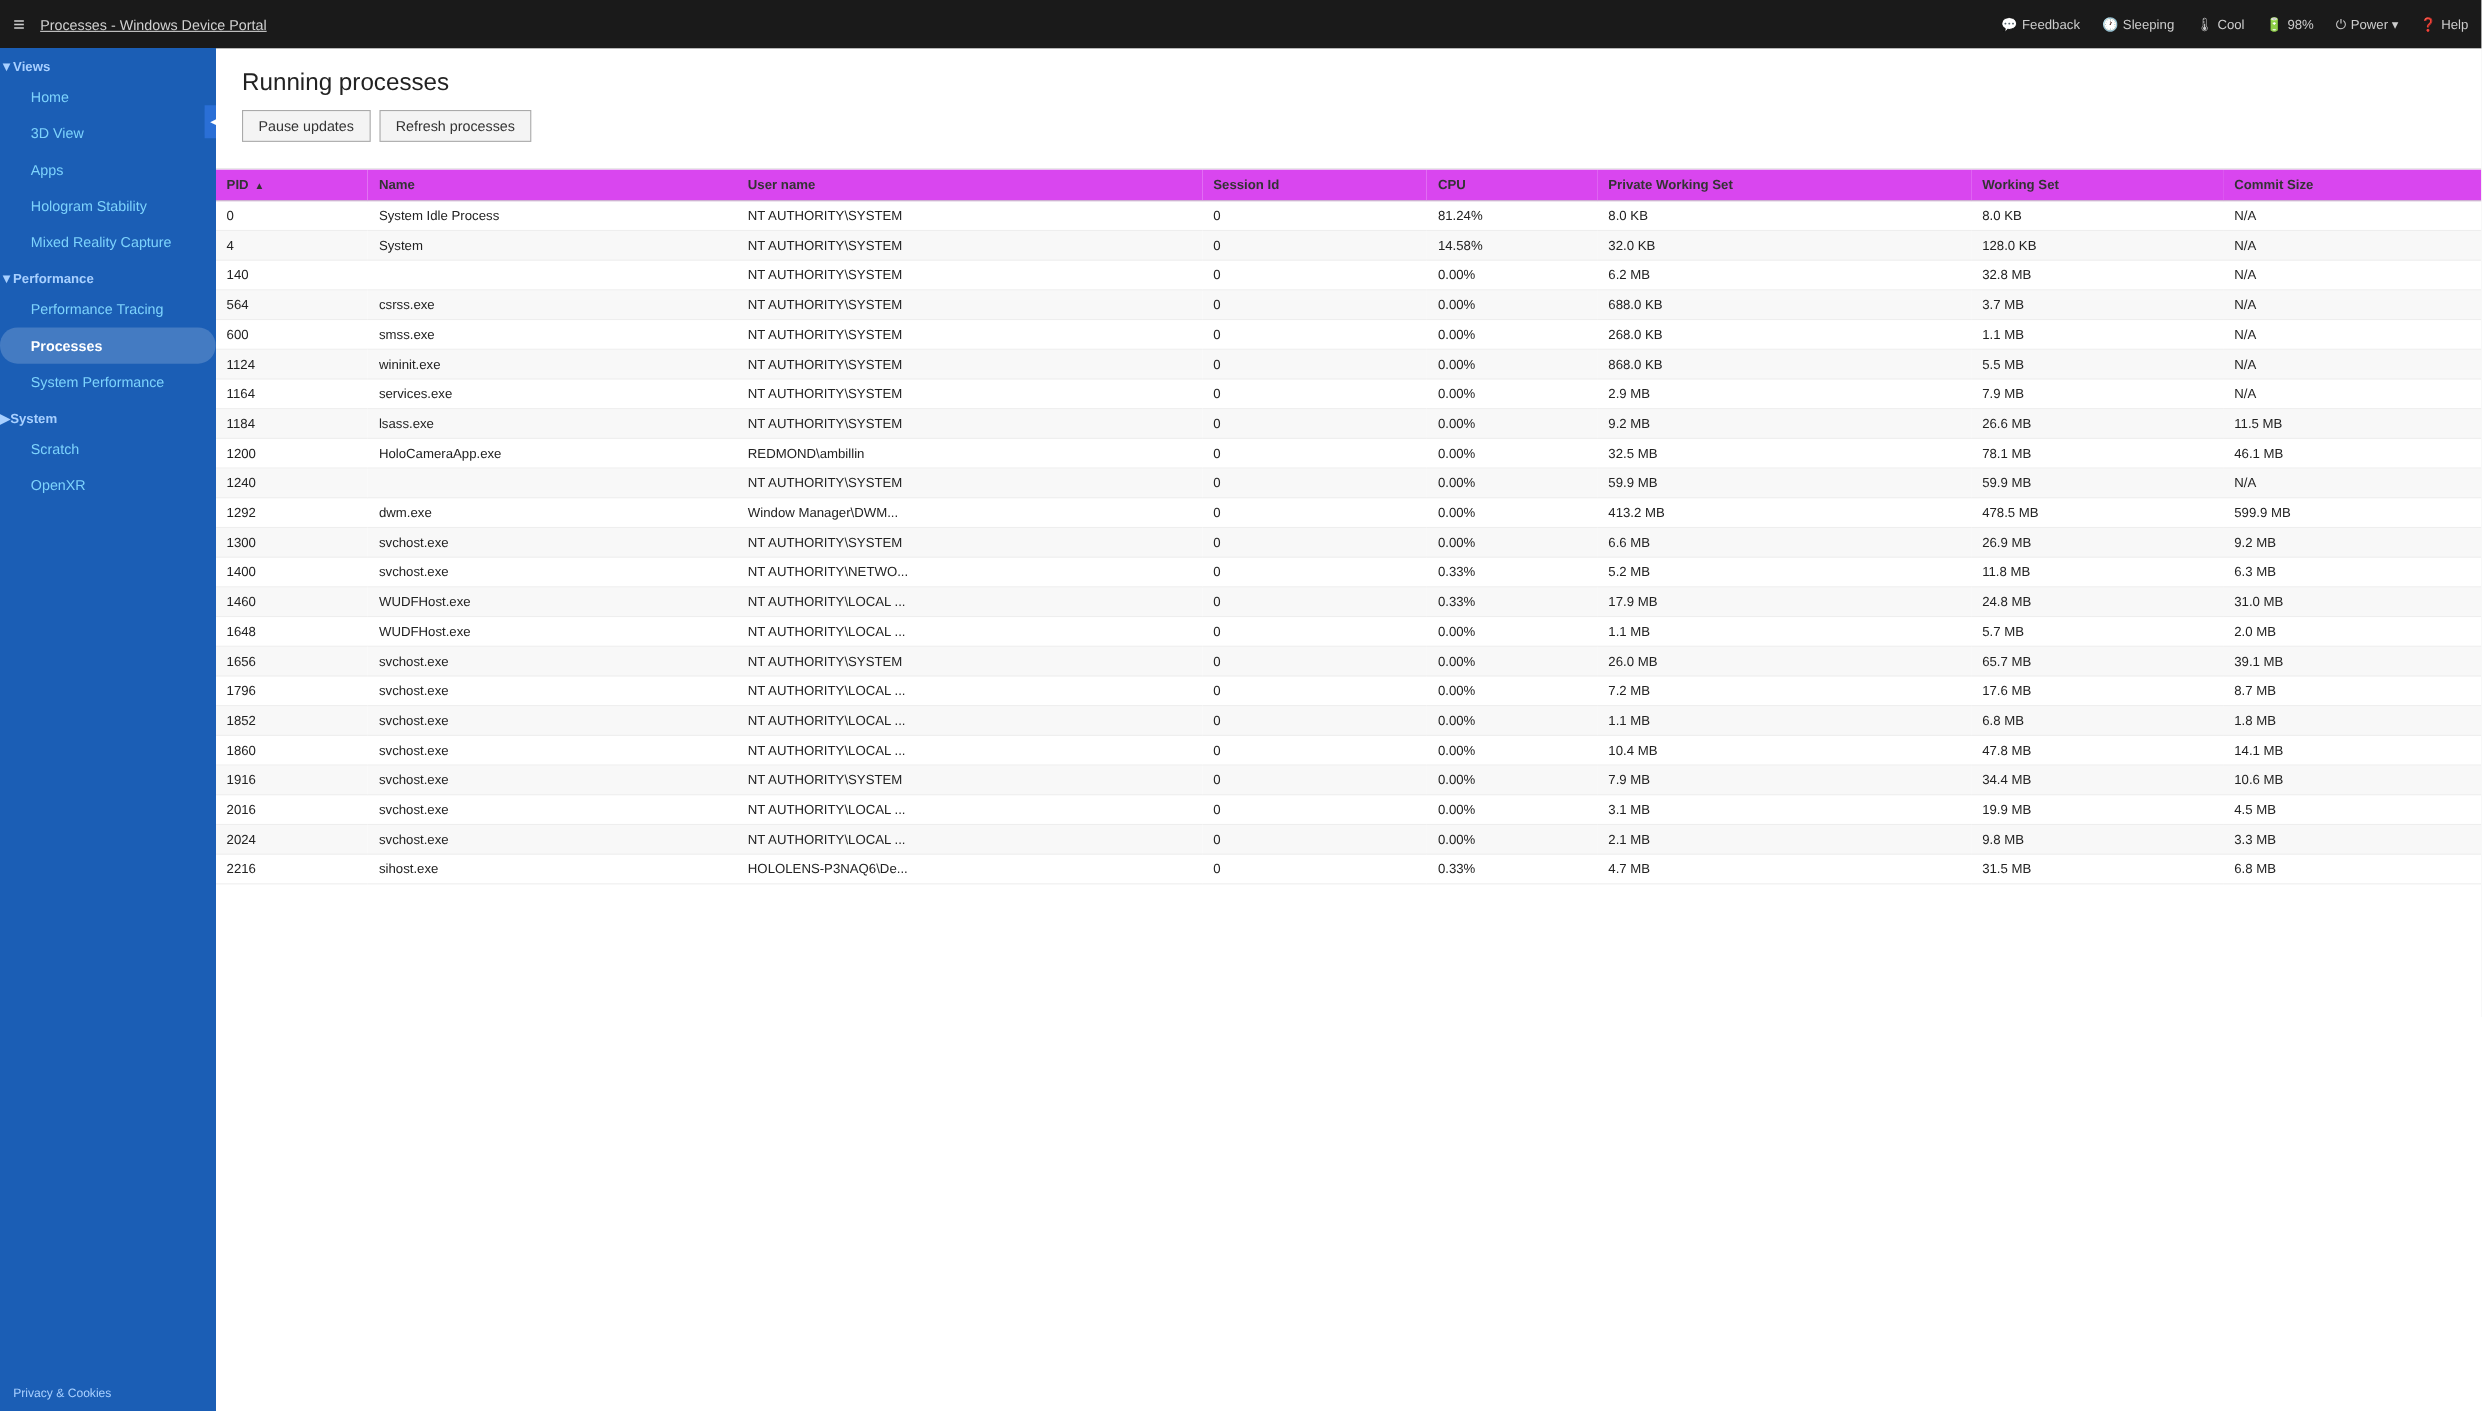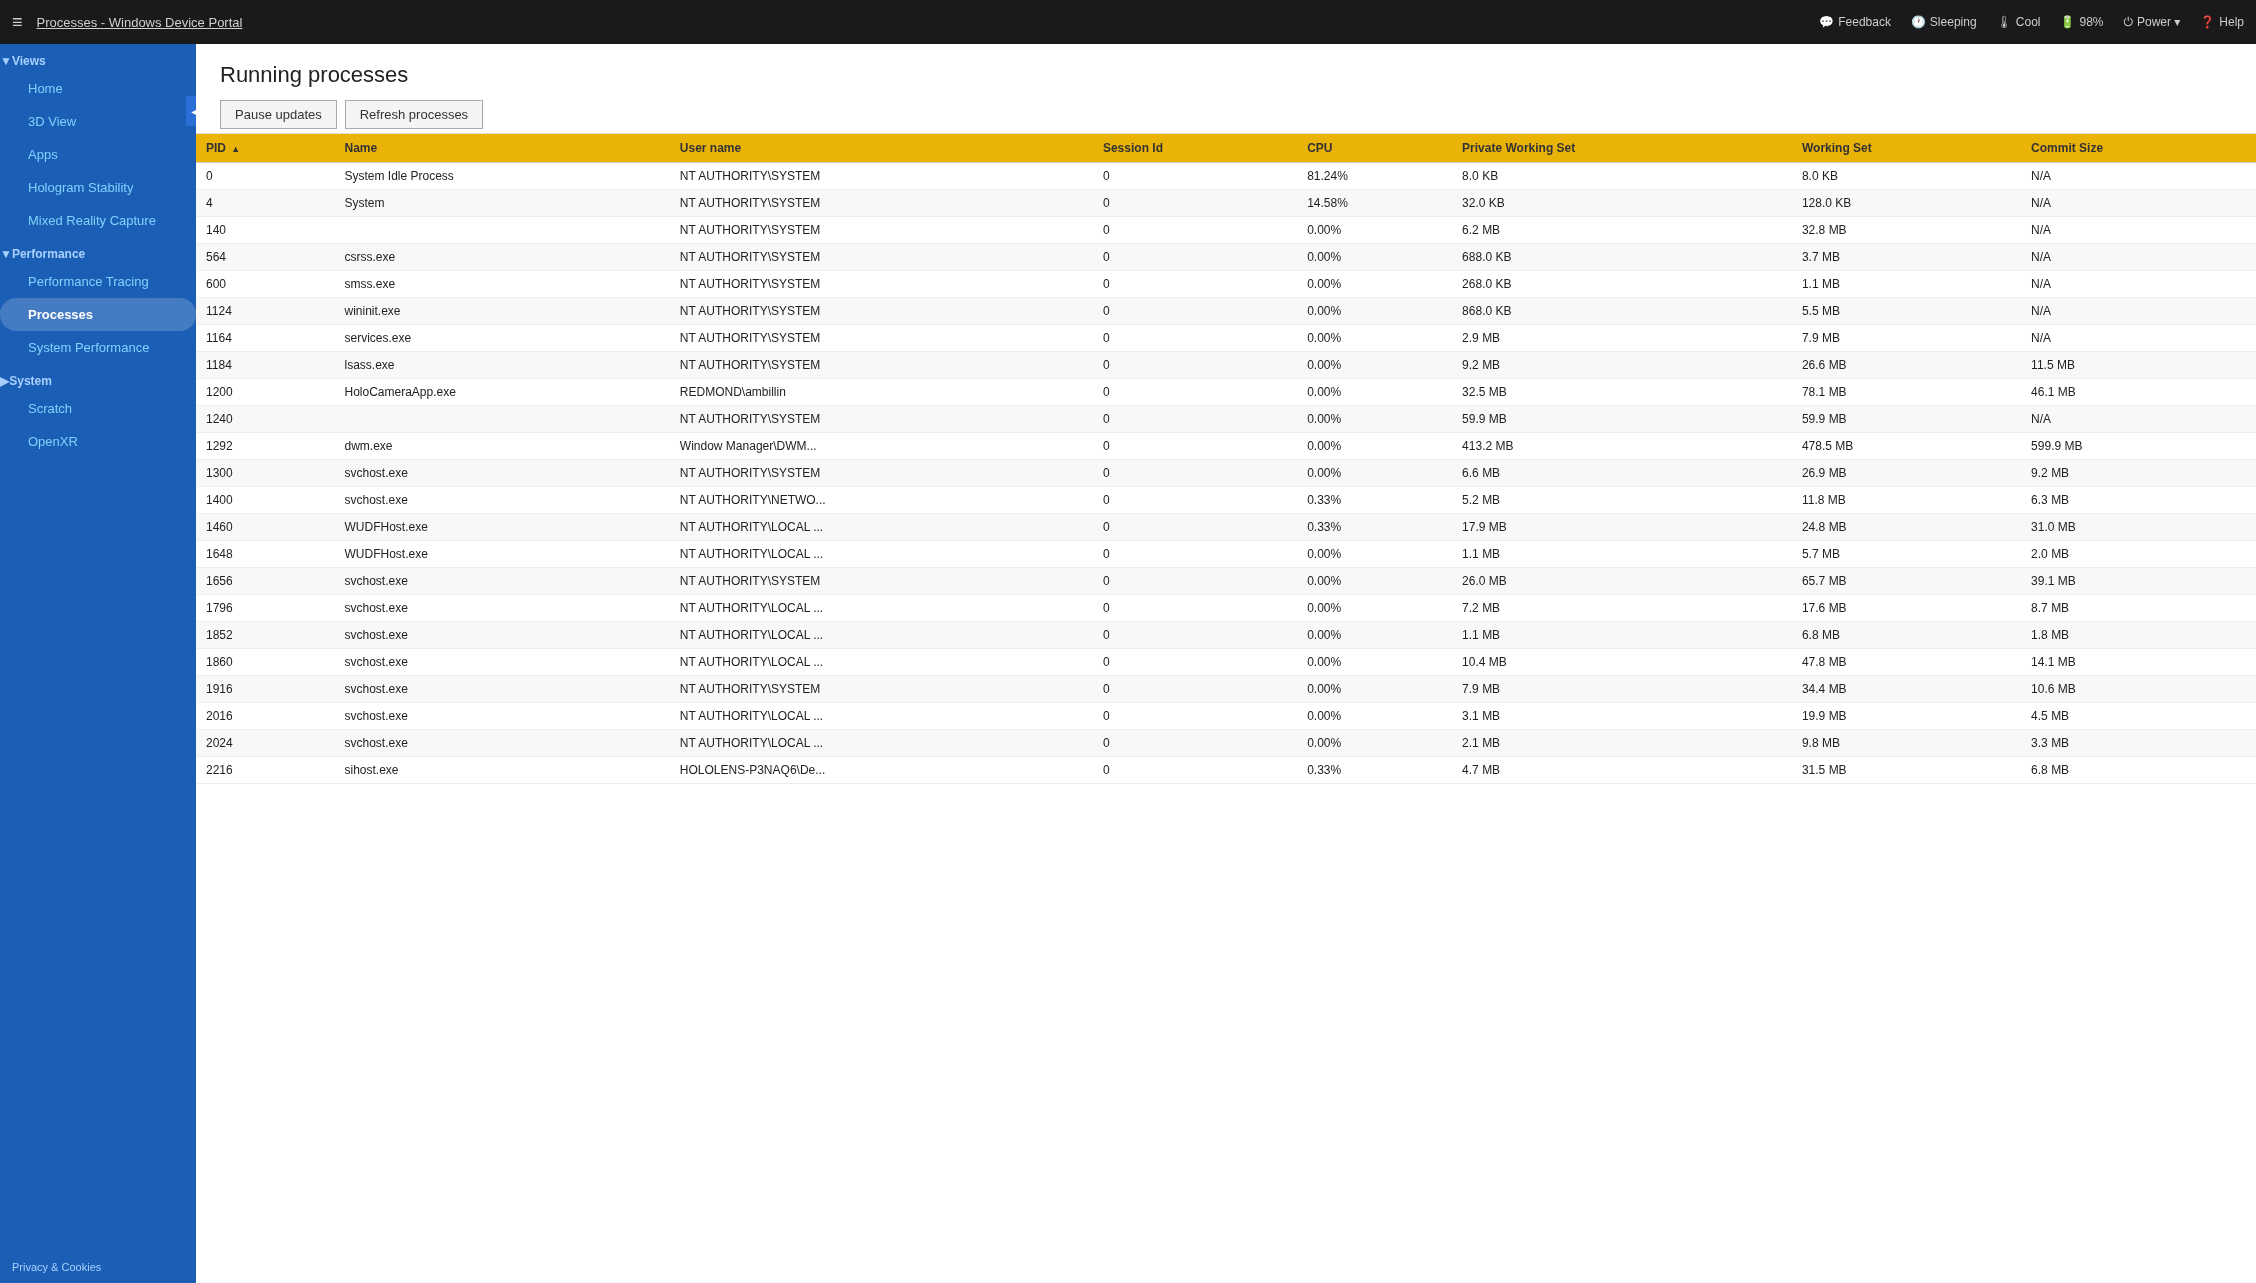--- a/index.html
+++ b/index.html
@@ -107,21 +107,21 @@
     
     #content {
       flex: 1;
       background: #fff;
       overflow: hidden;
       display: flex;
       flex-direction: column;
     }
 
     #content-header {
-      padding: 18px 24px 4px 24px;
+      padding: 18px 24px 24px 24px;
       border-bottom: 1px solid #e0e0e0;
     }
     #content-header h1 {
       font-size: 22px;
       font-weight: 300;
       color: #222;
       margin-bottom: 12px;
     }
     .btn-toolbar {
       display: flex;
@@ -142,21 +142,21 @@
       overflow-y: auto;
       position: relative;
     }
 
     table {
       width: 100%;
       border-collapse: collapse;
       font-size: 12px;
     }
     thead tr {
-      background: #eab308;
+      background: #d946ef;
       border-bottom: 1px solid #ccc;
     }
     thead th {
       padding: 7px 10px;
       text-align: left;
       font-weight: 600;
       color: #333;
       white-space: nowrap;
       cursor: pointer;
       user-select: none;

